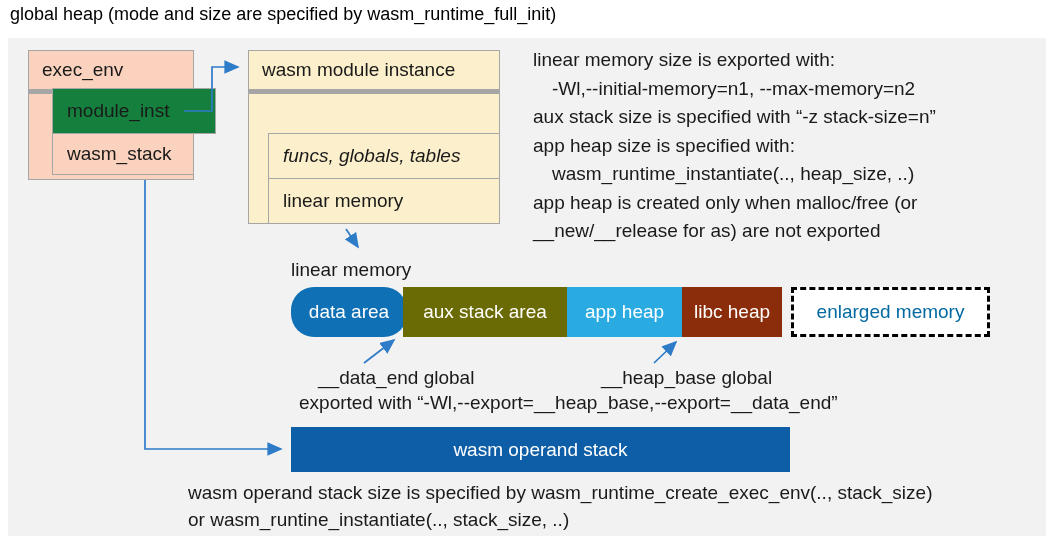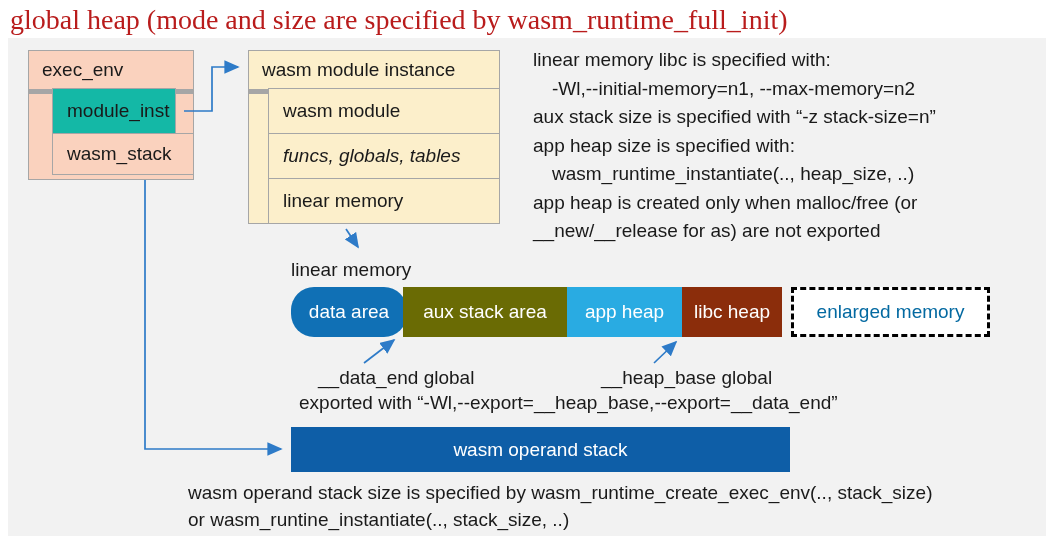--- a/index.html
+++ b/index.html
@@ -1,19 +1,19 @@
 <!DOCTYPE html>
 <html style="--arrow: #2E7BC8;"><head>
 <meta charset="utf-8">
 <style>
   html,body{margin:0;padding:0;background:#fff;}
   .canvas{position:relative;width:1054px;height:547px;background:#ffffff;
           font-family:"Liberation Sans",sans-serif;color:#1a1a1a;overflow:hidden;}
   .abs{position:absolute;box-sizing:border-box;}
-  .title{left:10px;top:4px;font-size:28px;color:#b91c1c;white-space:nowrap;font-family:Liberation Serif, serif;}
+  .title{left:10px;top:4px;font-size:18px;color:#000000;white-space:nowrap;}
   .panel{left:8px;top:38px;width:1038px;height:498px;}
   .struct-box{border:1px solid #A6A6A6;}
   .box-header{height:38px;display:flex;align-items:center;padding-left:13px;
               font-size:19px;border-bottom:5px solid #000000;}
   .struct-row{border:1px solid #A6A6A6;display:flex;align-items:center;
               padding-left:14px;font-size:19px;}
   .notes{left:533px;top:46px;font-size:19px;line-height:28.5px;white-space:nowrap;}
   .notes .indent{padding-left:19px;}
   .lm-label{left:291px;top:259px;font-size:19px;}
   .seg{top:287px;height:50px;display:flex;align-items:center;justify-content:center;
@@ -31,32 +31,31 @@
 
 <div class="canvas">
 
   <div class="abs title">global heap (mode and size are specified by wasm_runtime_full_init)</div>
 
   <div class="abs panel" style="background-color: rgb(242, 242, 242);"></div>
 
   <div class="abs struct-box" style="left: 28px; top: 50px; width: 166px; height: 130px; background-color: rgb(250, 210, 190); border-color: rgb(166, 166, 166);">
     <div class="box-header" style="border-bottom-color: rgb(166, 166, 166);">exec_env</div>
   </div>
-  <div class="abs struct-row" style="left: 52px; top: 88px; width: 124px; height: 46px; background-color: #14b8a6; border-color: rgb(166, 166, 166);">module_inst</div>
+  <div class="abs struct-row" style="left: 52px; top: 88px; width: 164px; height: 46px; background-color: #15803d; border-color: rgb(166, 166, 166);">module_inst</div>
   <div class="abs struct-row" style="left: 52px; top: 133px; width: 142px; height: 42px; background-color: rgb(250, 210, 190); border-color: rgb(166, 166, 166);">wasm_stack</div>
 
   <div class="abs struct-box" style="left: 248px; top: 50px; width: 252px; height: 174px; background-color: rgb(252, 239, 203); border-color: rgb(166, 166, 166);">
     <div class="box-header" style="border-bottom-color: rgb(166, 166, 166);">wasm module instance</div>
   </div>
-  <div class="abs struct-row" style="left: 268px; top: 88px; width: 232px; height: 46px; background-color: rgb(252, 239, 203); border-color: rgb(166, 166, 166);">wasm module</div>
   <div class="abs struct-row" style="left: 268px; top: 133px; width: 232px; height: 46px; background-color: rgb(252, 239, 203); border-color: rgb(166, 166, 166); font-style: italic;">funcs, globals, tables</div>
   <div class="abs struct-row" style="left: 268px; top: 178px; width: 232px; height: 46px; background-color: rgb(252, 239, 203); border-color: rgb(166, 166, 166);">linear memory</div>
 
   <div class="abs notes">
-    <div>linear memory libc is specified with:</div>
+    <div>linear memory size is exported with:</div>
     <div class="indent">-Wl,--initial-memory=n1, --max-memory=n2</div>
     <div>aux stack size is specified with “-z stack-size=n”</div>
     <div>app heap size is specified with:</div>
     <div class="indent">wasm_runtime_instantiate(.., heap_size, ..)</div>
     <div>app heap is created only when malloc/free (or</div>
     <div>__new/__release for as) are not exported</div>
   </div>
 
   <div class="abs lm-label">linear memory</div>
 

